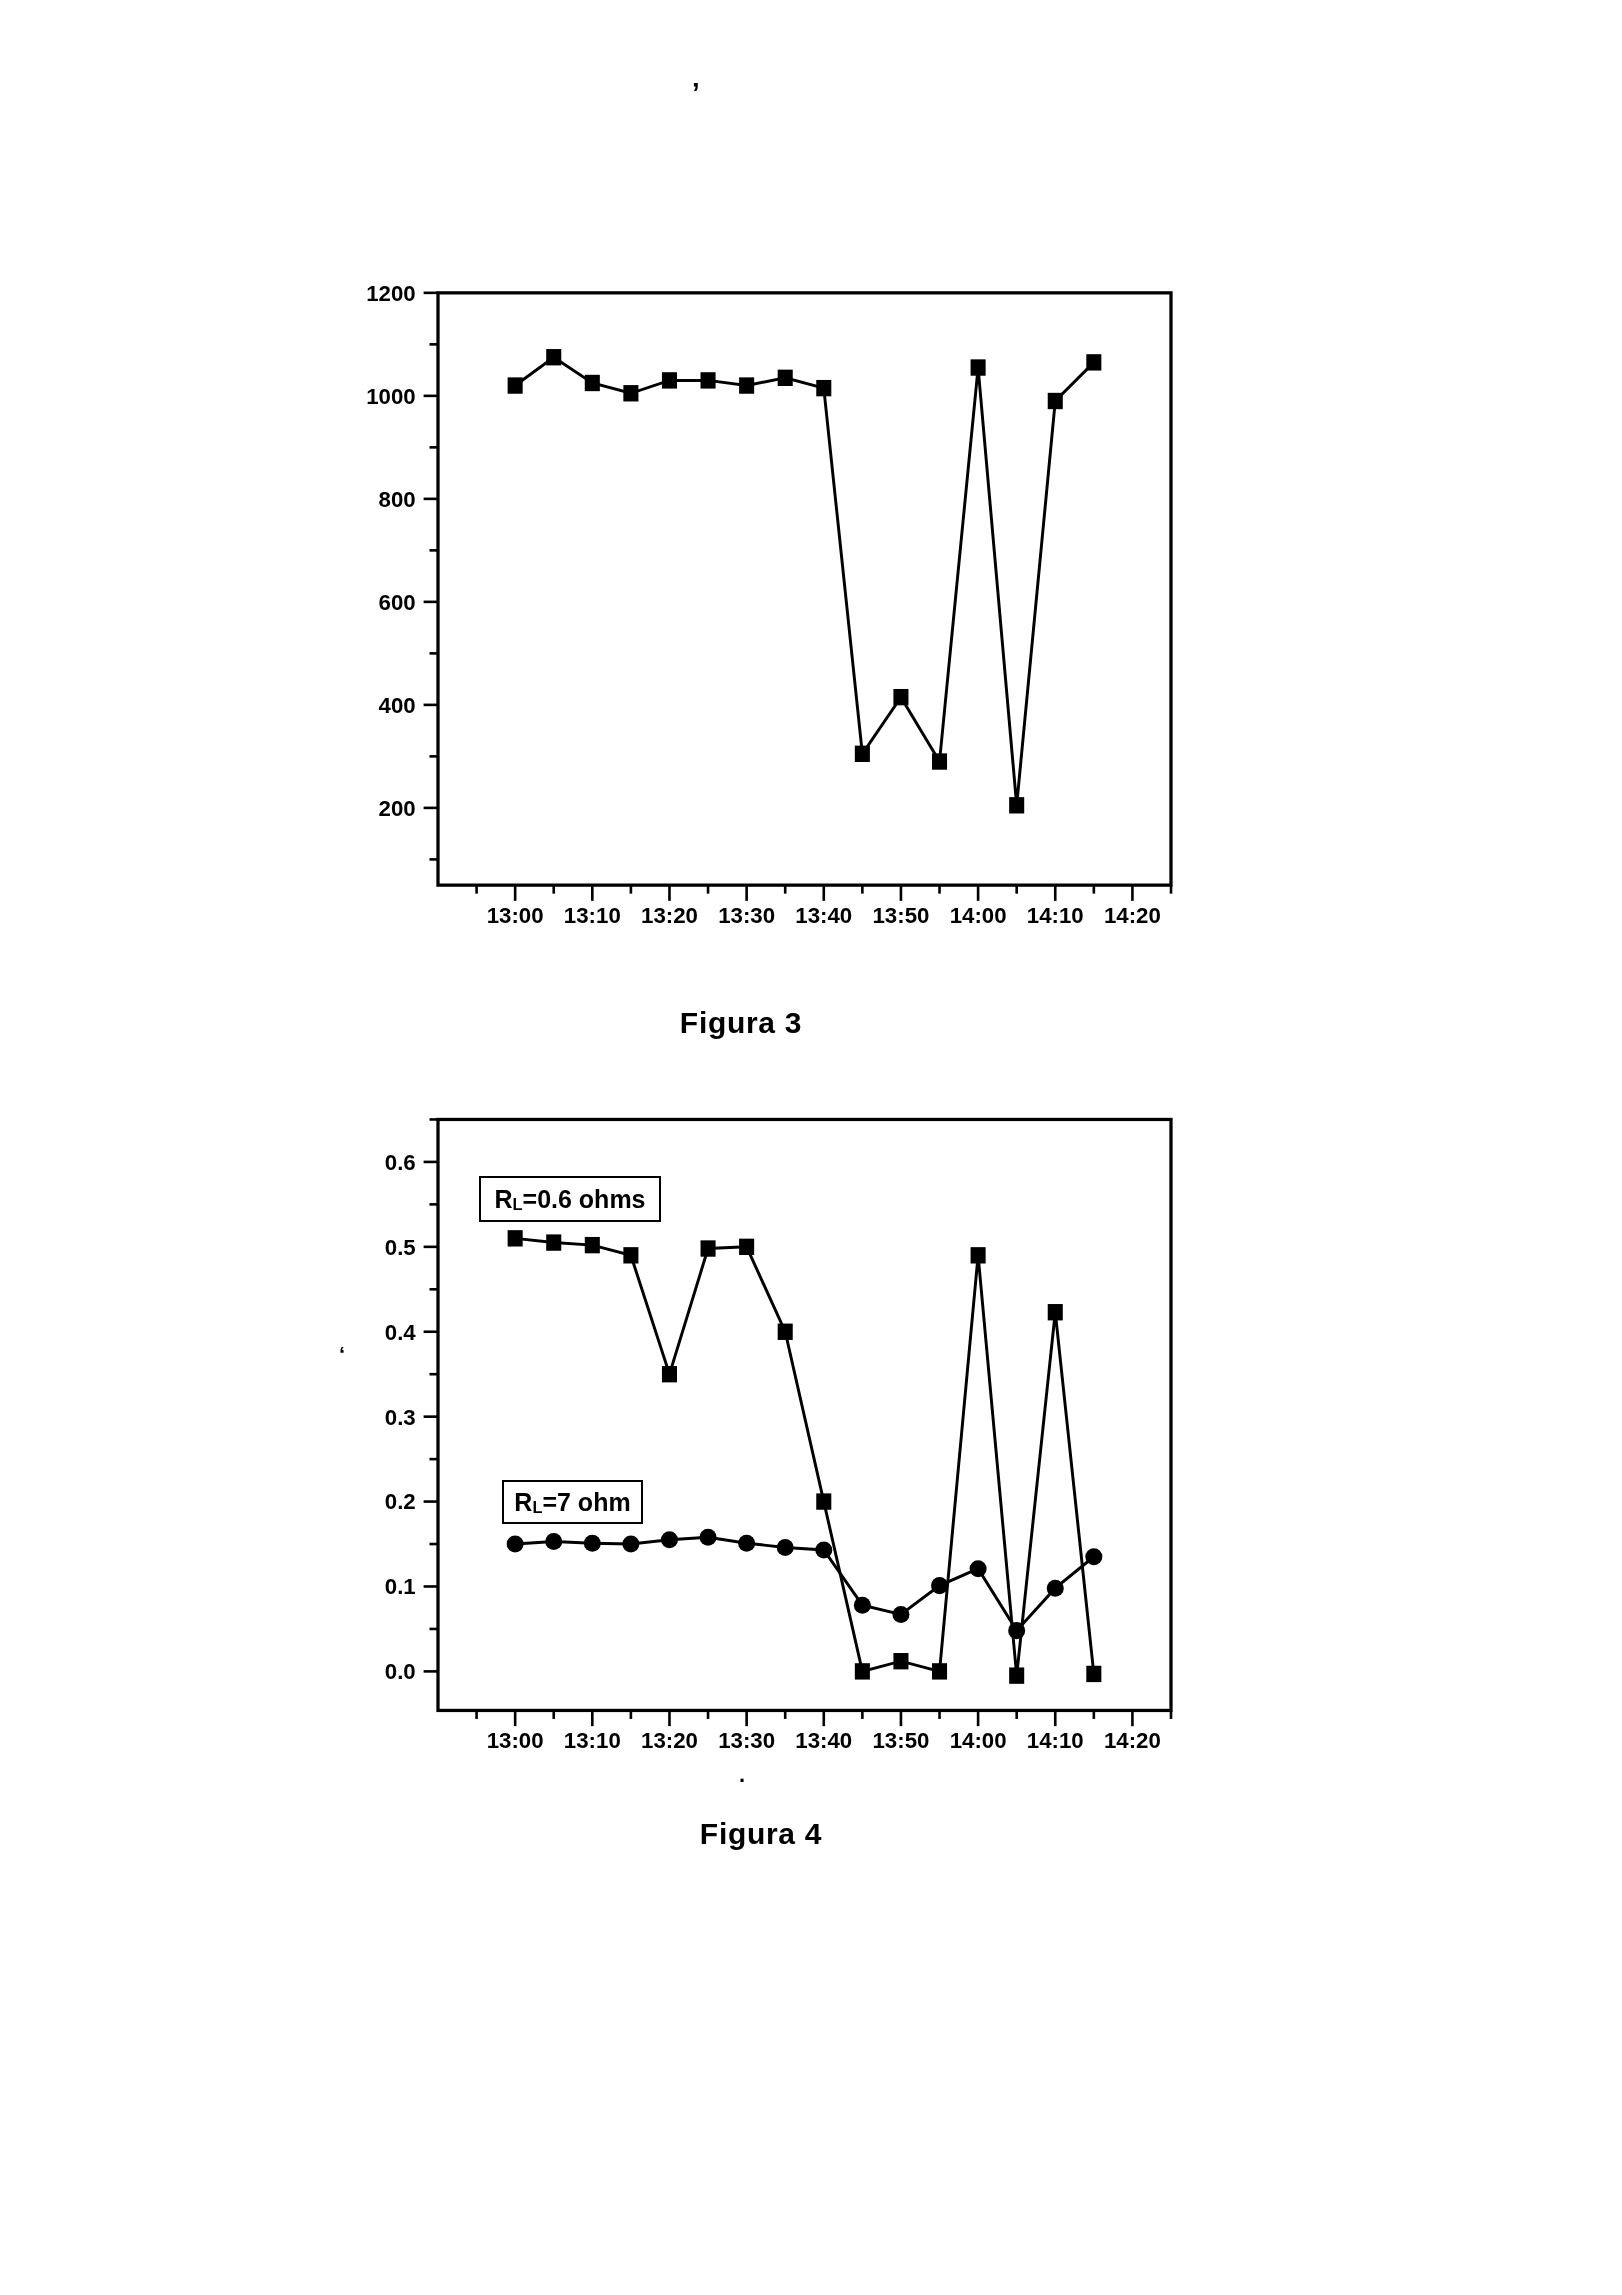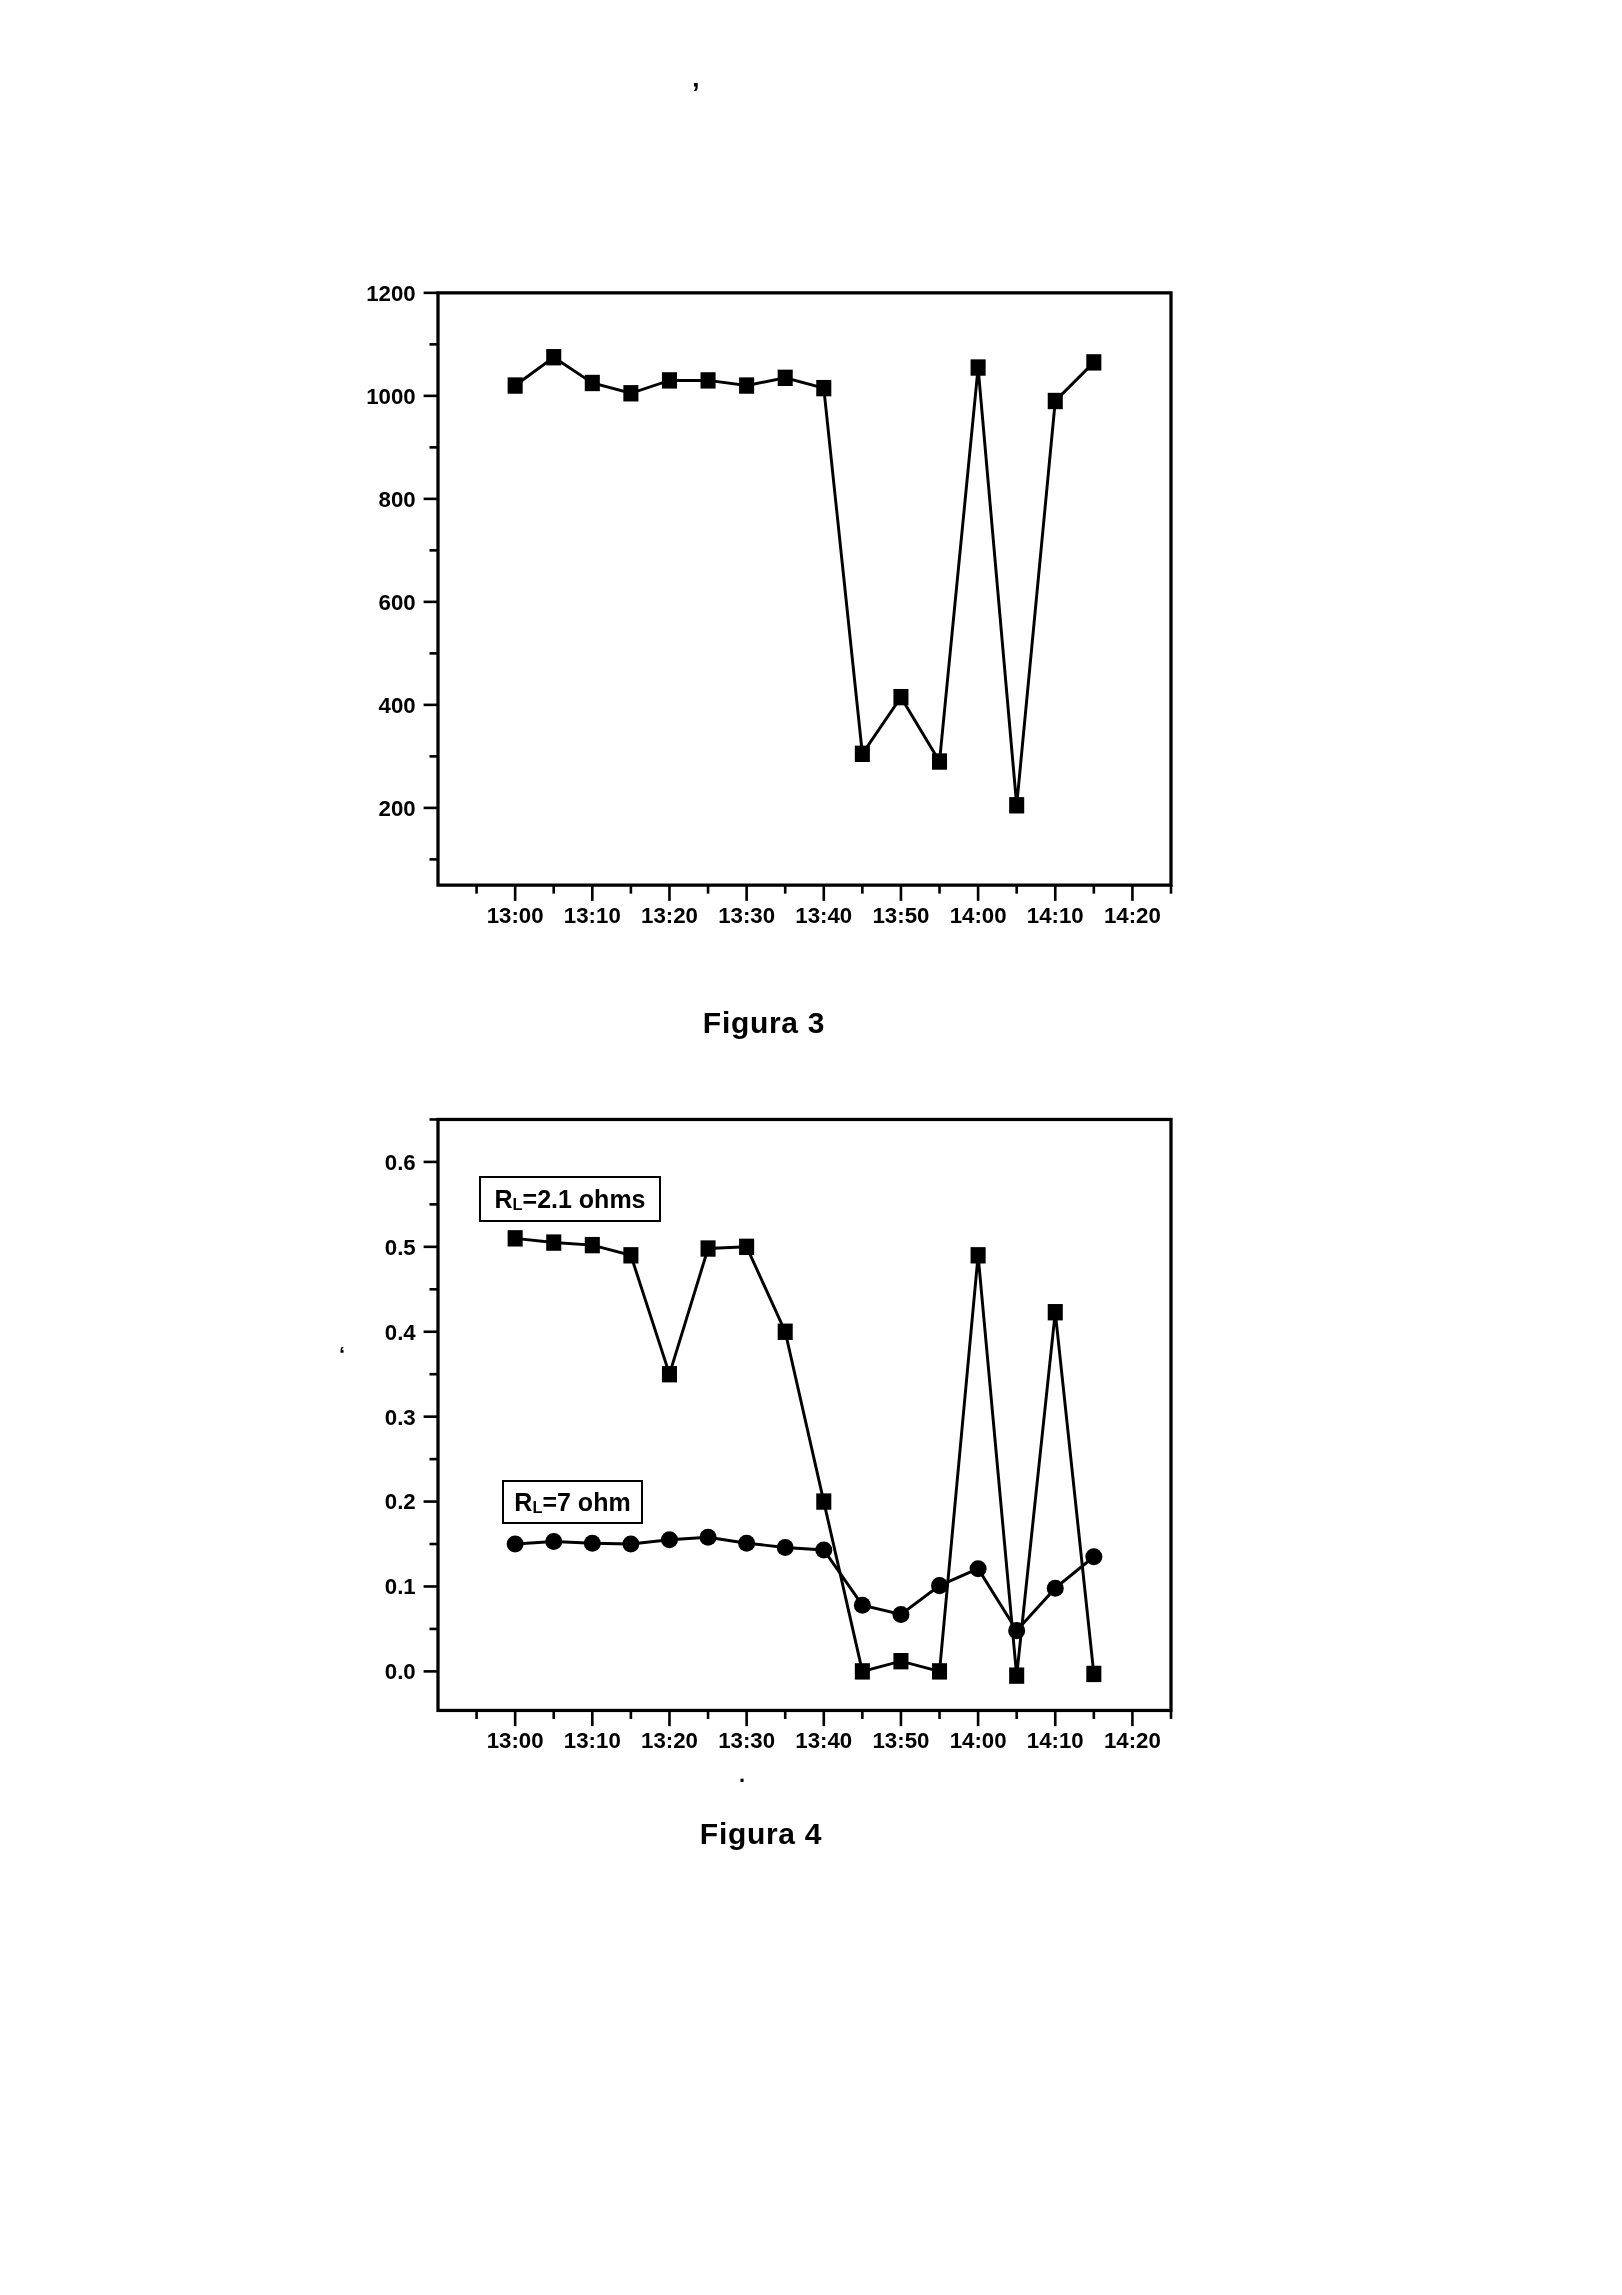--- a/index.html
+++ b/index.html
@@ -88,21 +88,21 @@
       <rect x="1247.9736842105262" y="580.0869565217391" width="23" height="25" fill="#000"></rect>
       <rect x="1306.921052631579" y="1138.8260869565215" width="23" height="25" fill="#000"></rect>
       <rect x="1365.8684210526317" y="1052.2608695652175" width="23" height="25" fill="#000"></rect>
       <rect x="1424.8157894736842" y="1150.6304347826085" width="23" height="25" fill="#000"></rect>
       <rect x="1483.7631578947367" y="548.6086956521739" width="23" height="25" fill="#000"></rect>
       <rect x="1542.7105263157896" y="1217.5217391304348" width="23" height="25" fill="#000"></rect>
       <rect x="1601.657894736842" y="599.7608695652174" width="23" height="25" fill="#000"></rect>
       <rect x="1660.6052631578948" y="540.7391304347826" width="23" height="25" fill="#000"></rect>
     </svg>
 
-  <div class="caption" style="left:764px; top:1006px;">Figura 3</div>
+  <div class="caption" style="left:741px; top:1006px;">Figura 3</div>
 
   <svg class="chart" id="fig4-svg" style="left:294px; top:1073px; width:949px; height:733px;" viewBox="450 1640 1450 1120">
       <rect x="670" y="1711" width="1120" height="903" fill="none" stroke="#000" stroke-width="5"></rect>
       <line x1="787.8947368421052" y1="2614" x2="787.8947368421052" y2="2638" stroke="#000" stroke-width="4"></line>
       <text x="787.8947368421052" y="2672" text-anchor="middle" font-size="34">13:00</text>
       <line x1="905.7894736842105" y1="2614" x2="905.7894736842105" y2="2638" stroke="#000" stroke-width="4"></line>
       <text x="905.7894736842105" y="2672" text-anchor="middle" font-size="34">13:10</text>
       <line x1="1023.6842105263158" y1="2614" x2="1023.6842105263158" y2="2638" stroke="#000" stroke-width="4"></line>
       <text x="1023.6842105263158" y="2672" text-anchor="middle" font-size="34">13:20</text>
       <line x1="1141.578947368421" y1="2614" x2="1141.578947368421" y2="2638" stroke="#000" stroke-width="4"></line>
@@ -180,21 +180,21 @@
       <circle cx="1436.3157894736842" cy="2423.280172413793" r="13" fill="#000"></circle>
       <circle cx="1495.2631578947367" cy="2397.331896551724" r="13" fill="#000"></circle>
       <circle cx="1554.2105263157896" cy="2492.043103448276" r="13" fill="#000"></circle>
       <circle cx="1613.157894736842" cy="2427.1724137931033" r="13" fill="#000"></circle>
       <circle cx="1672.1052631578948" cy="2379.168103448276" r="13" fill="#000"></circle>
     </svg>
 
   <div class="legend" style="left:479px; top:1176px; width:182px; height:46px;">
     <span>R</span>
       <sub>L</sub>
-      <span>=2.1 ohms</span>
+      <span>=0.6 ohms</span>
   </div>
 
   <div class="legend" style="left:502px; top:1480px; width:141px; height:44px;">
     <span>R</span>
       <sub>L</sub>
       <span>=7 ohm</span>
   </div>
 
   <span class="stray" style="left:339px; top:1342px; font-size:22px;">‘</span>
 

